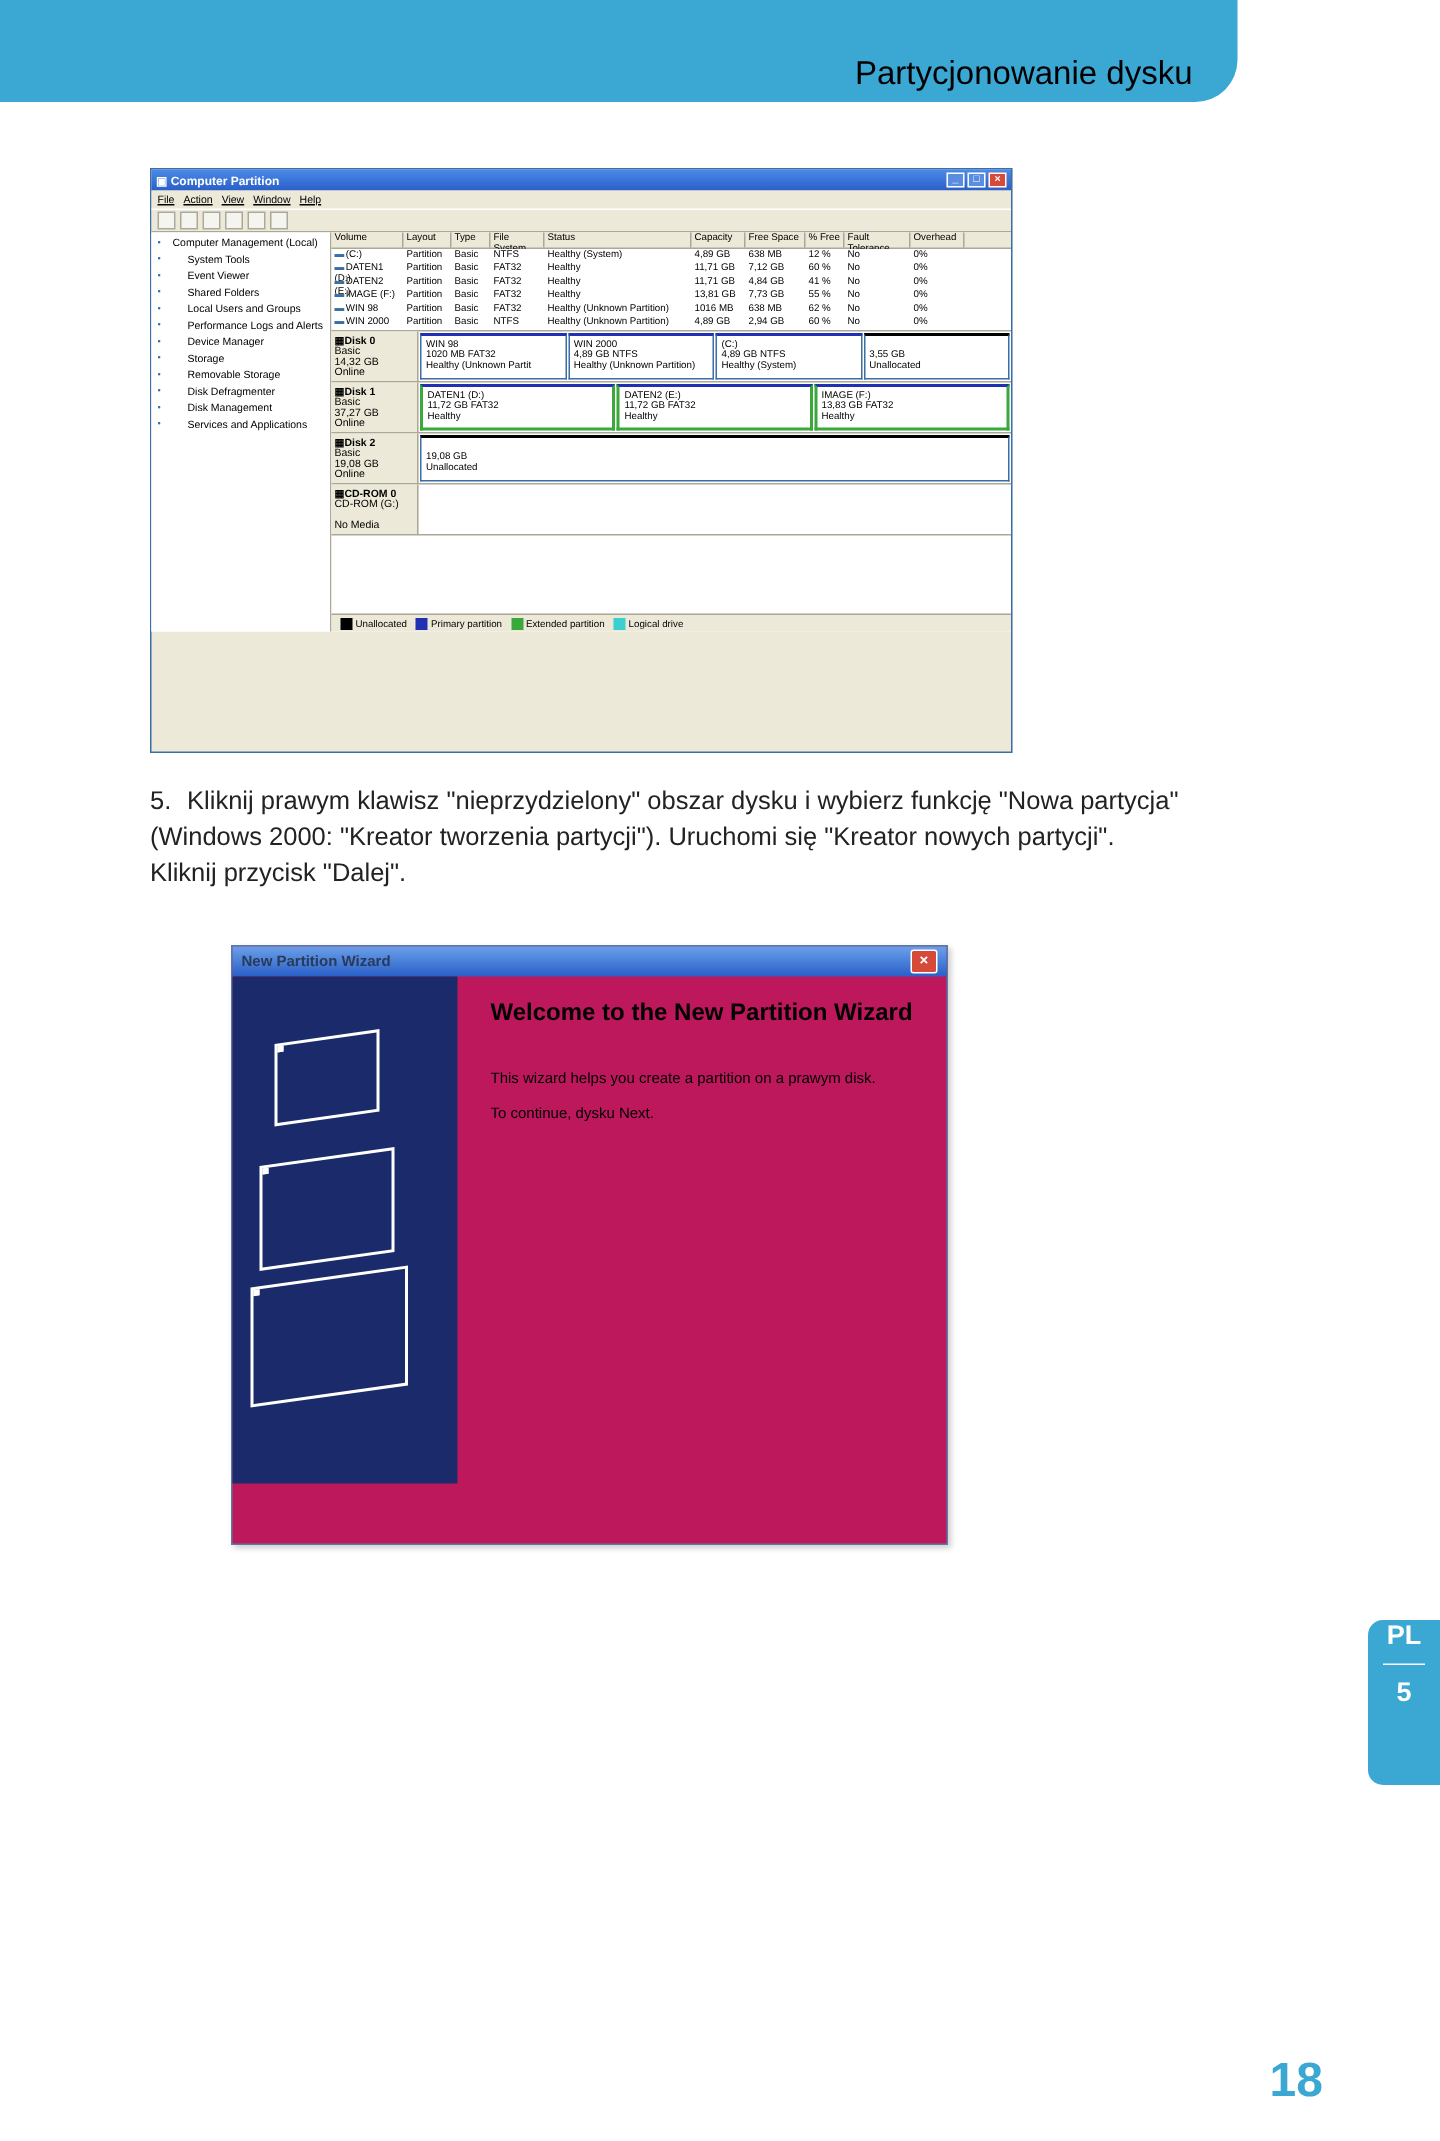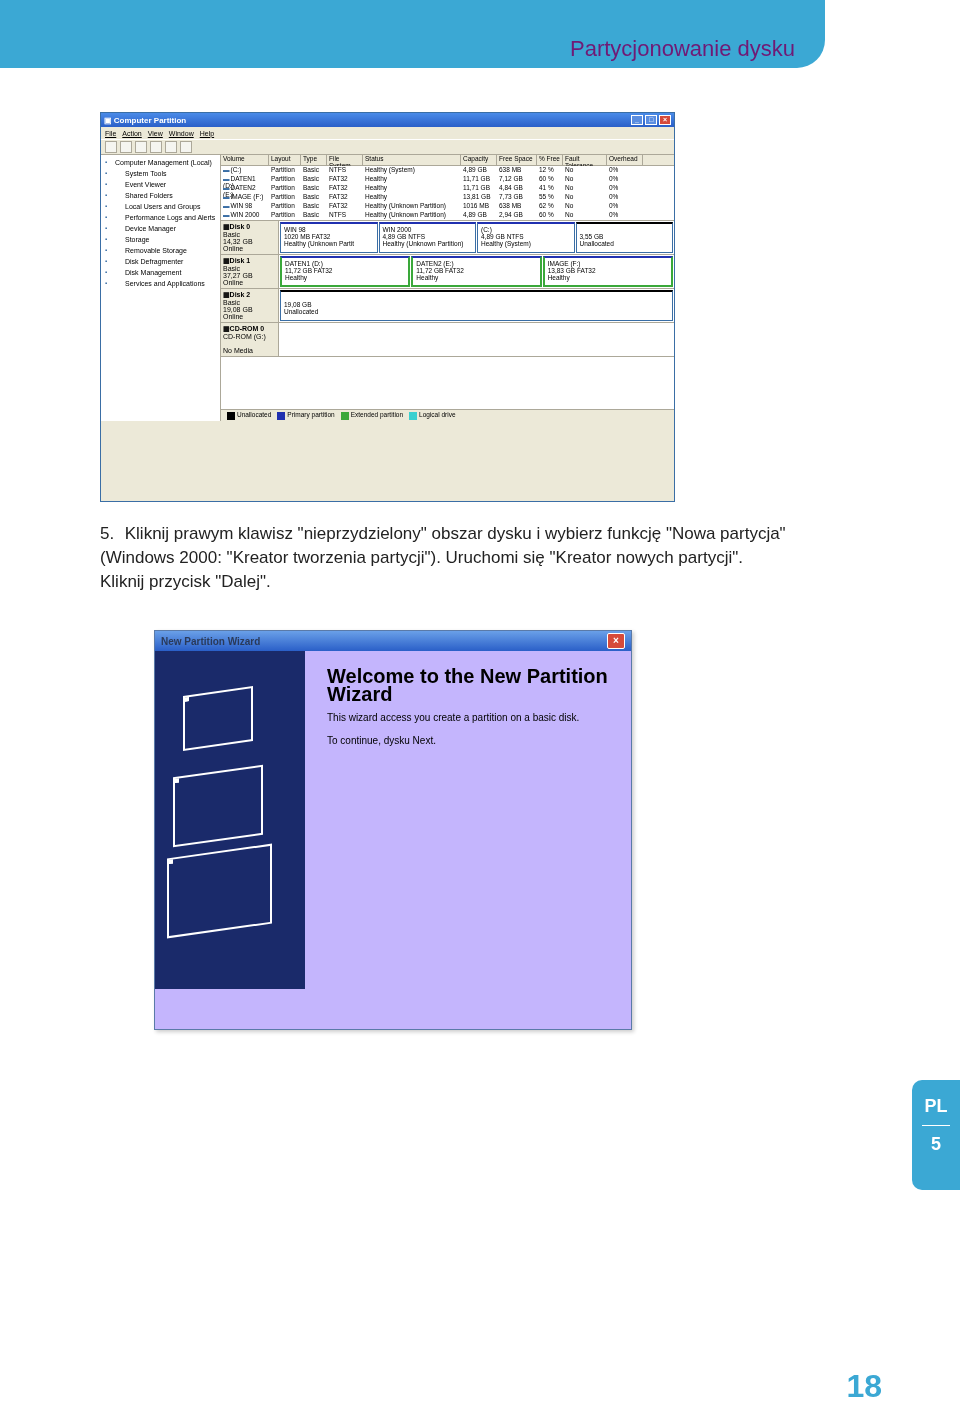--- a/index.html
+++ b/index.html
@@ -17,21 +17,21 @@
     left: 0;
     width: 825px;
     height: 68px;
     background: #3ba8d4;
     border-bottom-right-radius: 28px;
   }
   .header-tab .title {
     position: absolute;
     right: 30px;
     top: 36px;
-    color: #701a75;
+    color: #000000;
     font-size: 22px;
     font-weight: 400;
   }
   
   .cm-window {
     position: absolute;
     left: 100px;
     top: 112px;
     width: 575px;
     height: 390px;
@@ -105,21 +105,21 @@
   .body-text .num { display:inline-block; width:20px; }
 
   
   .wizard {
     position: absolute;
     left: 154px;
     top: 630px;
     width: 478px;
     height: 400px;
     border: 1px solid #5a7aa8;
-    background: #c4b5fd;
+    background: #be185d;
     font-family: Tahoma, Arial, sans-serif;
     font-size: 10px;
     color: #000;
     box-shadow: 2px 2px 4px rgba(0,0,0,0.2);
   }
   .wizard-title {
     background: linear-gradient(#6aa0e8,#2a5fc8);
     height: 20px;
     display:flex; align-items:center; padding:0 6px;
     color: #000;
@@ -135,21 +135,21 @@
     position:absolute; width:70px; height:55px;
     border:2px solid #fff; transform: skewY(-8deg);
   }
   .wizard-left .cube::before, .wizard-left .cube::after {
     content:""; position:absolute; background:transparent; border:2px solid #fff;
   }
   .wizard-left .c1 { left:28px; top:40px; }
   .wizard-left .c2 { left:18px; top:120px; width:90px; height:70px; }
   .wizard-left .c3 { left:12px; top:200px; width:105px; height:80px; }
   .wizard-right { flex:1; padding:16px 22px; }
-  .wizard-right h2 { font-size:20px; font-weight:bold; margin-bottom:8px; line-height:18px; }
+  .wizard-right h2 { font-size:16px; font-weight:bold; margin-bottom:28px; line-height:18px; }
   .wizard-right p { font-size:10px; margin-bottom:10px; line-height:13px; }
   .wizard-buttons {
     border-top:1px solid #aca899;
     height:40px; display:flex; align-items:center; justify-content:flex-end; gap:10px; padding:0 14px;
     background:#ece9d8;
   }
   .wizard-buttons button {
     width:72px; height:22px; font-size:10px; border:1px solid #888; background:#ece9d8; border-radius:3px;
   }
   .wizard-buttons button.default { border:2px solid #3a6ea5; background:#f0f0ec; }
@@ -158,21 +158,21 @@
   .side-tab {
     position:absolute;
     right:0; top:1080px;
     width:48px; height:110px;
     background:#3ba8d4;
     border-top-left-radius:10px;
     border-bottom-left-radius:10px;
     color:#fff;
     text-align:center;
     font-size:18px; font-weight:bold;
-    padding-top:16px;
+    padding-top:0;
   }
   .side-tab .line { height:1px; background:#fff; margin:8px 10px; }
 
   
   .page-num {
     position:absolute;
     right:78px; bottom:22px;
     font-size:32px; font-weight:bold;
     color:#3ba8d4;
   }
@@ -363,21 +363,21 @@
     <span class="close">×</span>
   </div>
   <div class="wizard-body">
     <div class="wizard-left">
       <div class="cube c1"></div>
       <div class="cube c2"></div>
       <div class="cube c3"></div>
     </div>
     <div class="wizard-right">
       <h2>Welcome to the New Partition Wizard</h2>
-      <p>This wizard access you create a partition on a basic disk.</p>
+      <p>This wizard helps you create a partition on a prawym disk.</p>
       <p>To continue, dysku Next.</p>
     </div>
   </div>
 </div>
 
 <div class="side-tab">
   <div>PL</div>
   <div class="line"></div>
   <div>5</div>
 </div>

